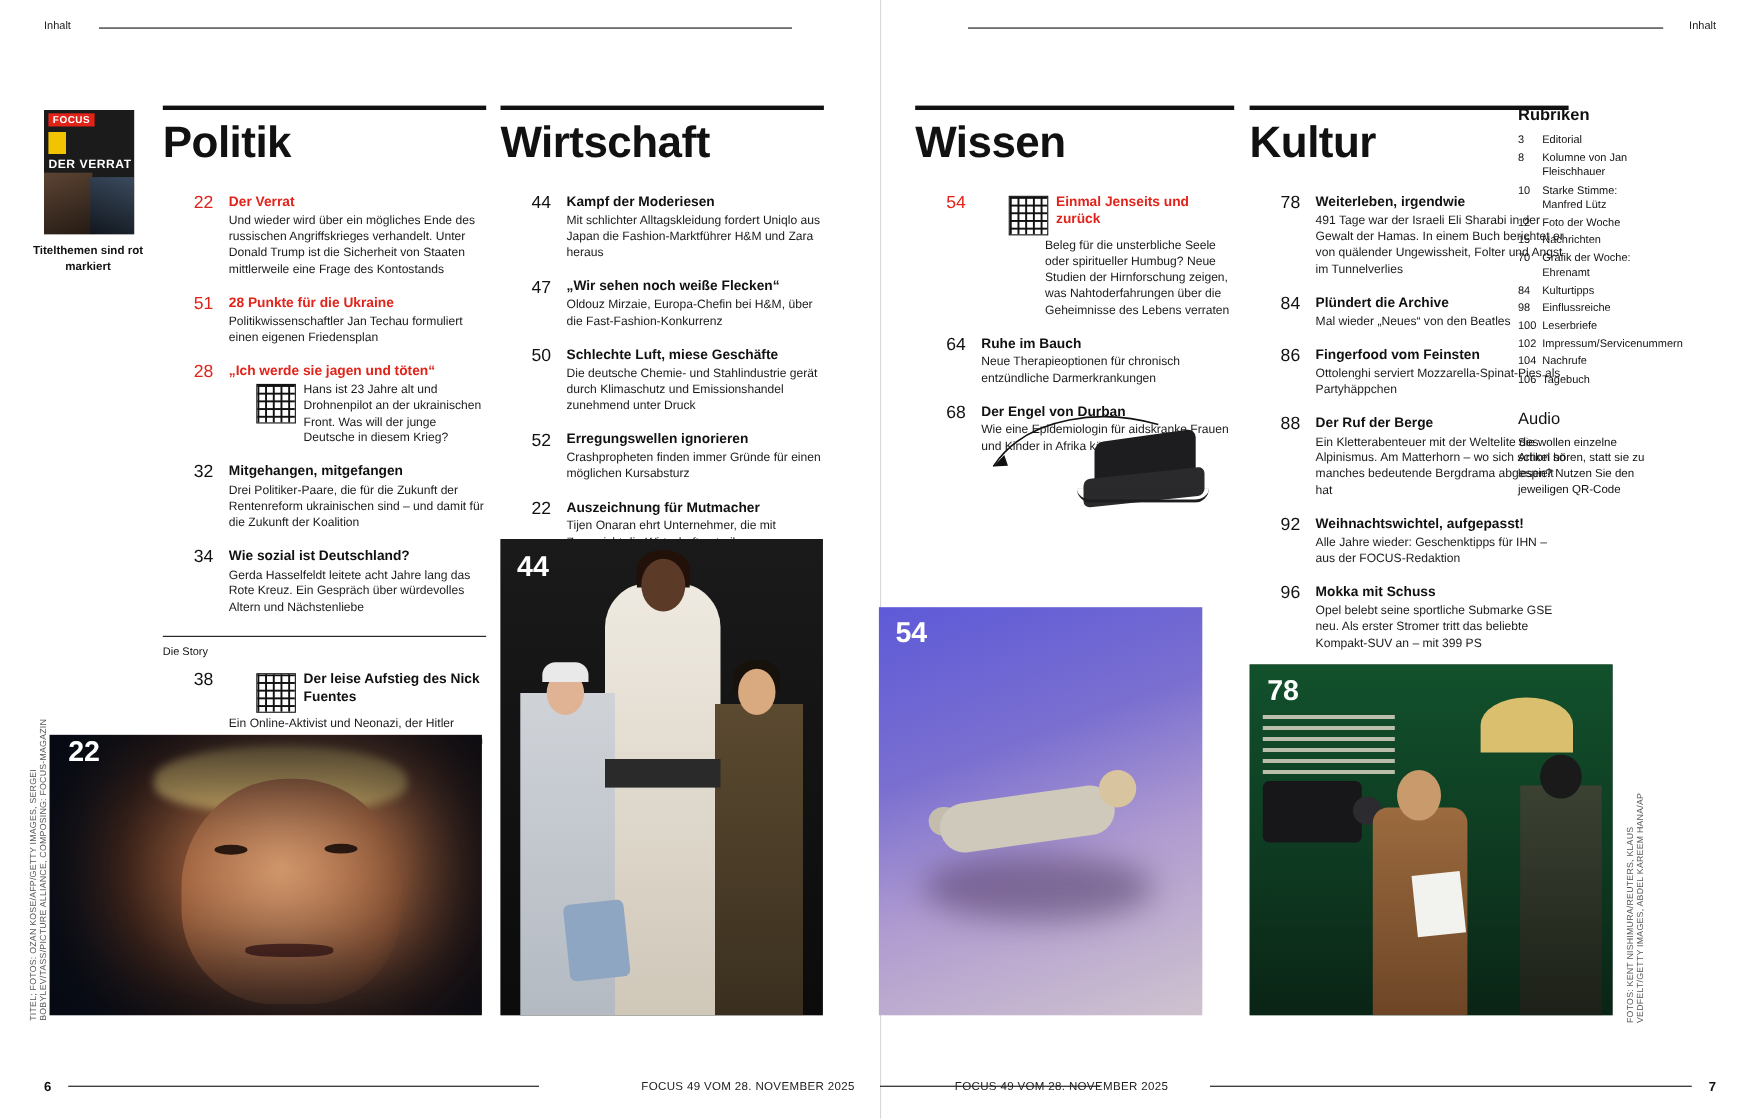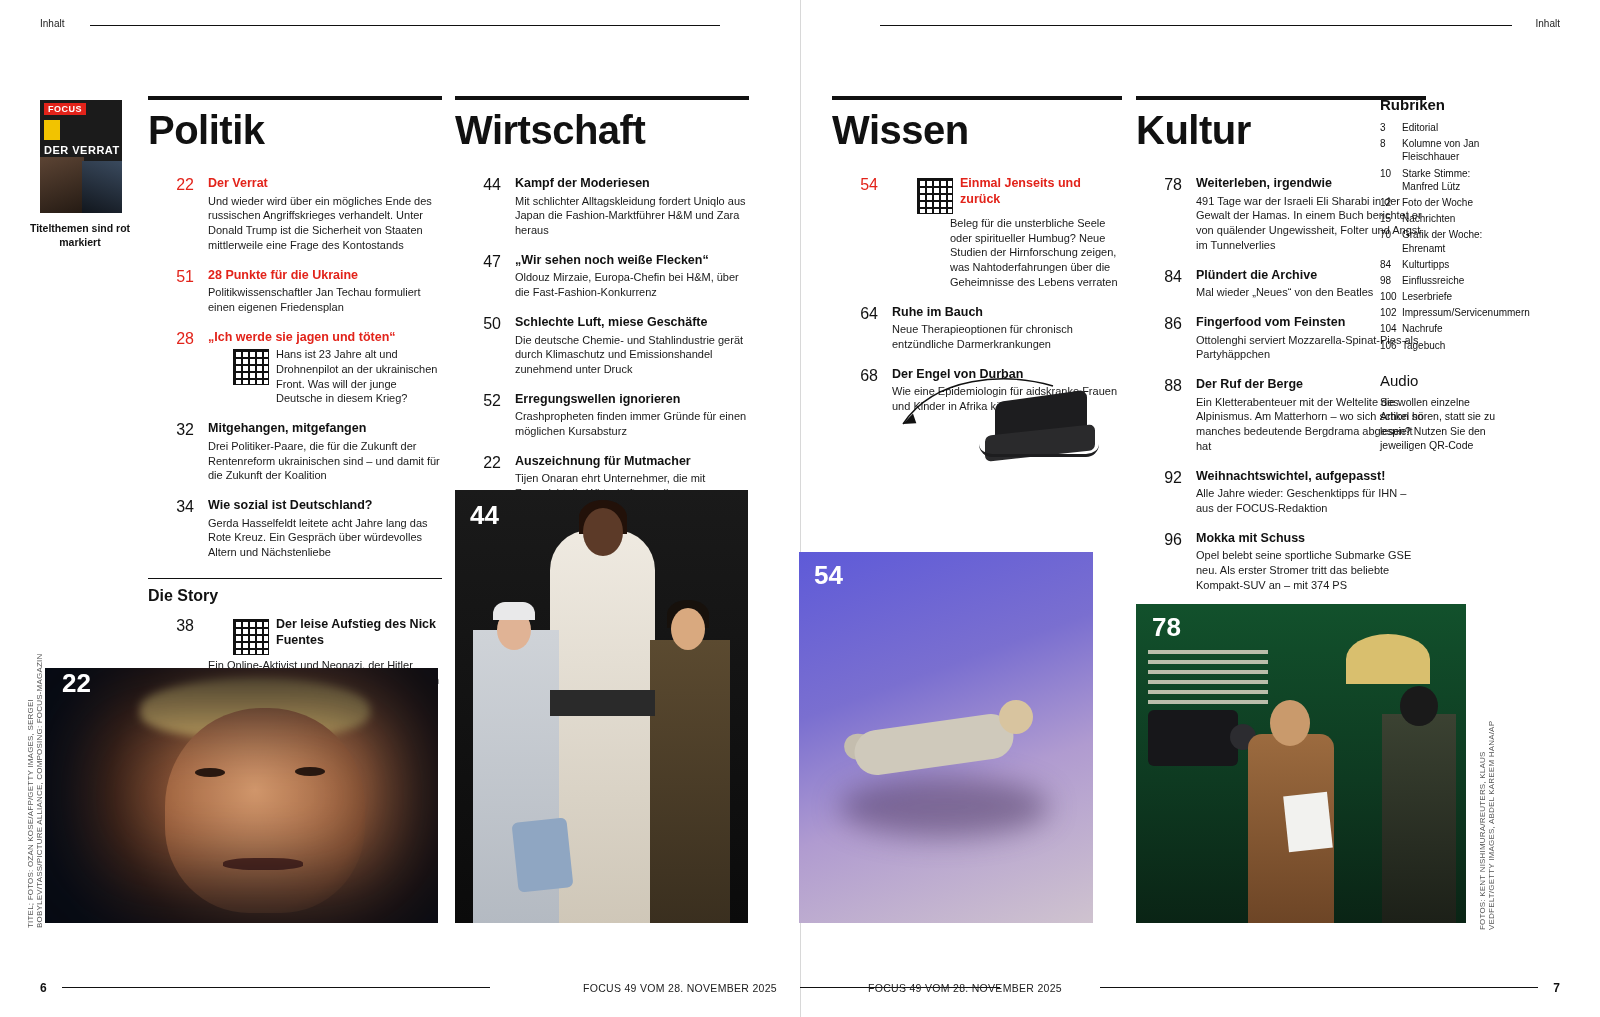--- a/index.html
+++ b/index.html
@@ -59,21 +59,21 @@
   .qr{width:34px;height:34px;flex:0 0 34px;margin-top:2px;
       background:
         linear-gradient(90deg,#111 2px,transparent 2px) 0 0/7px 7px,
         linear-gradient(#111 2px,transparent 2px) 0 0/7px 7px,
         #fff;
       border:1px solid #111;}
   .qrwrap{display:flex;gap:7px;padding-left:25px;}
   .qrtext{flex:1;}
 
   .sub-rule{height:1px;background:#111;margin:18px 0 8px 0;}
-  .substory{font-size:16px;font-weight:bold;margin:0 0 12px 0;}
+  .substory{font-size:10px;font-weight:normal;margin:0 0 12px 0;}
 
   
   #col-rubriken{position:absolute;left:1380px;top:96px;width:120px;}
   .rub-h{font-size:15px;font-weight:bold;margin:0 0 8px 0;}
   .rub-row{display:flex;font-size:10px;line-height:1.32;margin-bottom:3px;}
   .rub-n{width:22px;flex:0 0 22px;}
   .rub-t{flex:1;}
   .audio-h{font-size:15px;font-weight:normal;margin:20px 0 6px 0;}
   .audio-p{font-size:10.5px;line-height:1.38;}
 
@@ -350,21 +350,21 @@
       <div class="num">92</div>
       <div class="body">
         <div class="etitle">Weihnachtswichtel, aufgepasst!</div>
         <div class="edesc">Alle Jahre wieder: Geschenktipps für IHN – aus der FOCUS-Redaktion</div>
       </div>
     </div>
     <div class="entry">
       <div class="num">96</div>
       <div class="body">
         <div class="etitle">Mokka mit Schuss</div>
-        <div class="edesc">Opel belebt seine sportliche Submarke GSE neu. Als erster Stromer tritt das beliebte Kompakt-SUV an – mit 374 PS</div>
+        <div class="edesc">Opel belebt seine sportliche Submarke GSE neu. Als erster Stromer tritt das beliebte Kompakt-SUV an – mit 399 PS</div>
       </div>
     </div>
   </div>
 
   <div id="col-rubriken">
     <div class="rub-h">Rubriken</div>
 
     <div class="rub-row">
         <div class="rub-n">3</div>
         <div class="rub-t">Editorial</div>

